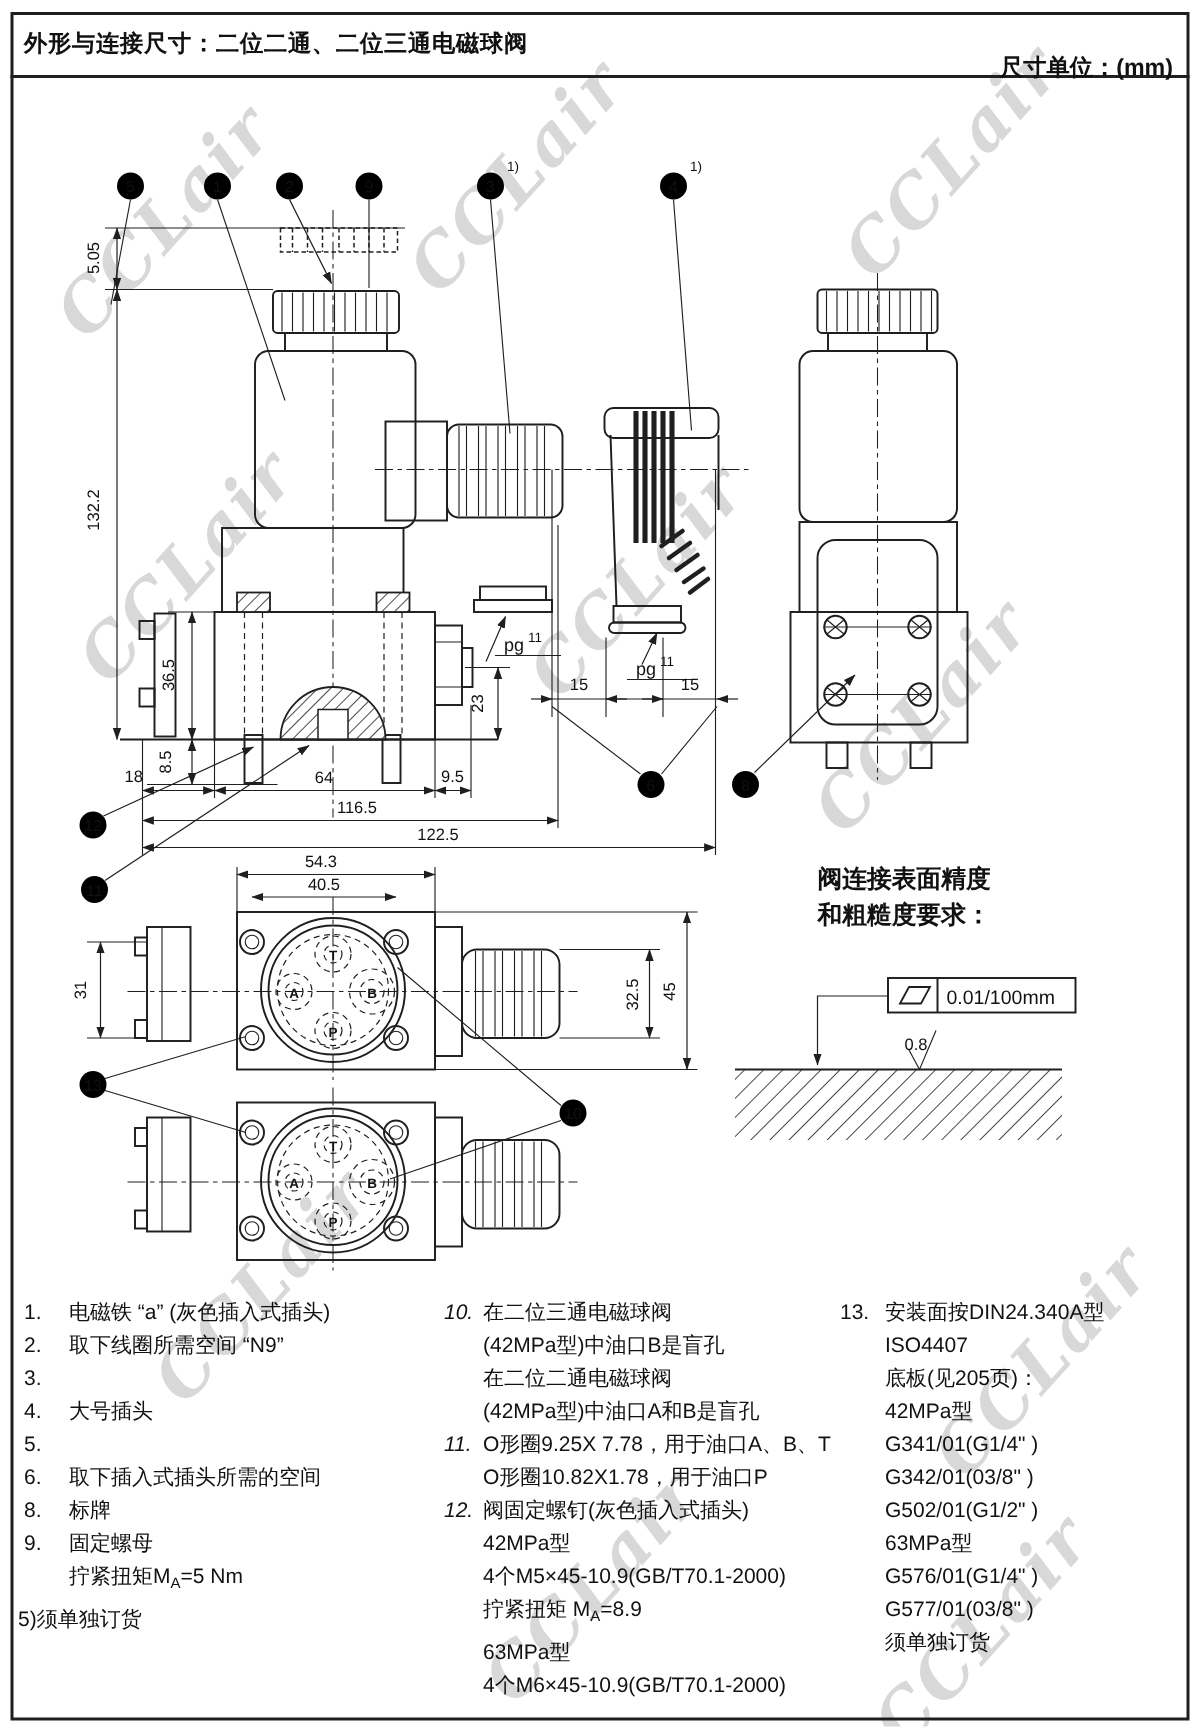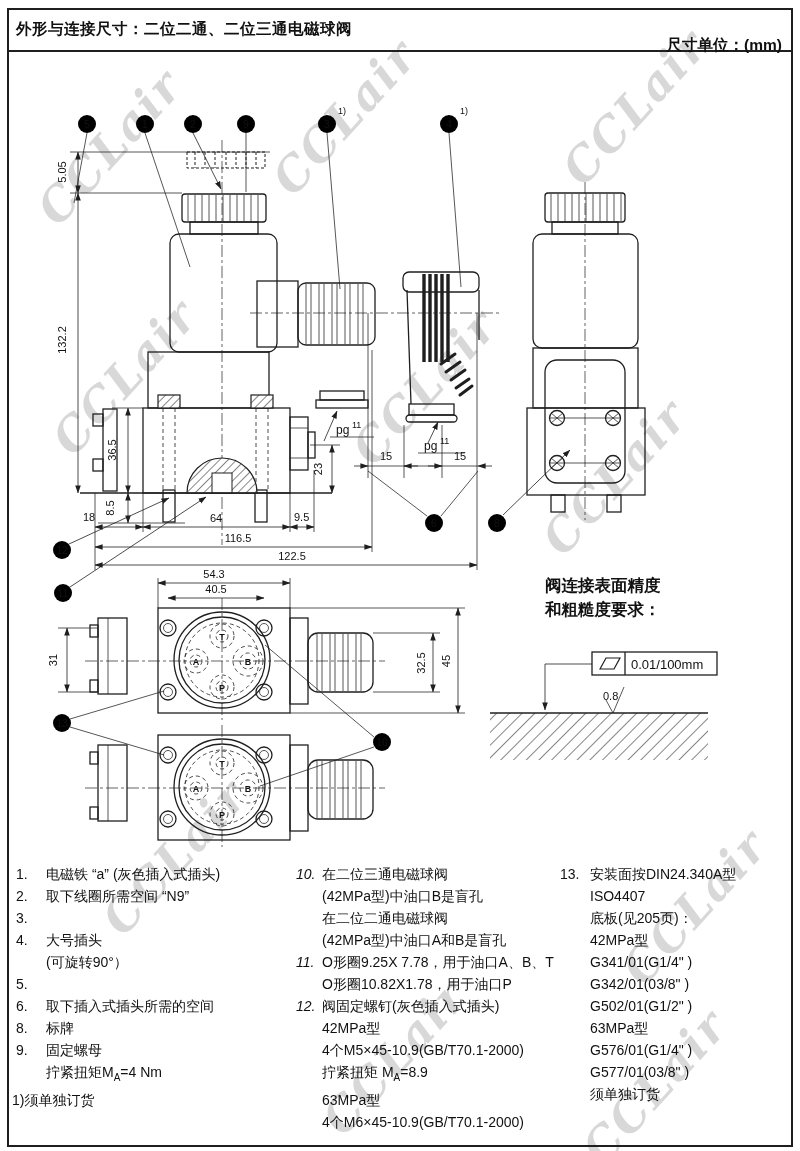--- a/index.html
+++ b/index.html
@@ -369,42 +369,41 @@
       <span class="num">2.</span>
       <span class="txt">取下线圈所需空间 “N9”</span>
     </div>
   <div class="li">
       <span class="num">3.</span>
     </div>
   <div class="li">
       <span class="num">4.</span>
       <span class="txt">
     <div>大号插头</div>
-        <div>(可旋转90°）</div>
       </span>
     </div>
   <div class="li">
       <span class="num">5.</span>
     </div>
   <div class="li">
       <span class="num">6.</span>
       <span class="txt">取下插入式插头所需的空间</span>
     </div>
   <div class="li">
       <span class="num">8.</span>
       <span class="txt">标牌</span>
     </div>
   <div class="li">
       <span class="num">9.</span>
       <span class="txt">
     <div>固定螺母</div>
-    <div><span>拧紧扭矩M</span><sub>A</sub><span>=4 Nm</span></div>
-      </span>
-    </div>
-  <div class="foot">1)须单独订货</div>
+    <div><span>拧紧扭矩M</span><sub>A</sub><span>=5 Nm</span></div>
+      </span>
+    </div>
+  <div class="foot">5)须单独订货</div>
 </div>
 
 <div class="col" style="left:296px;top:863px;width:268px">
   <div class="li">
       <span class="num num2">10.</span>
       <span class="txt">
     <div>在二位三通电磁球阀</div>
         <div>(42MPa型)中油口B是盲孔</div>
     <div>在二位二通电磁球阀</div>
         <div>(42MPa型)中油口A和B是盲孔</div>

